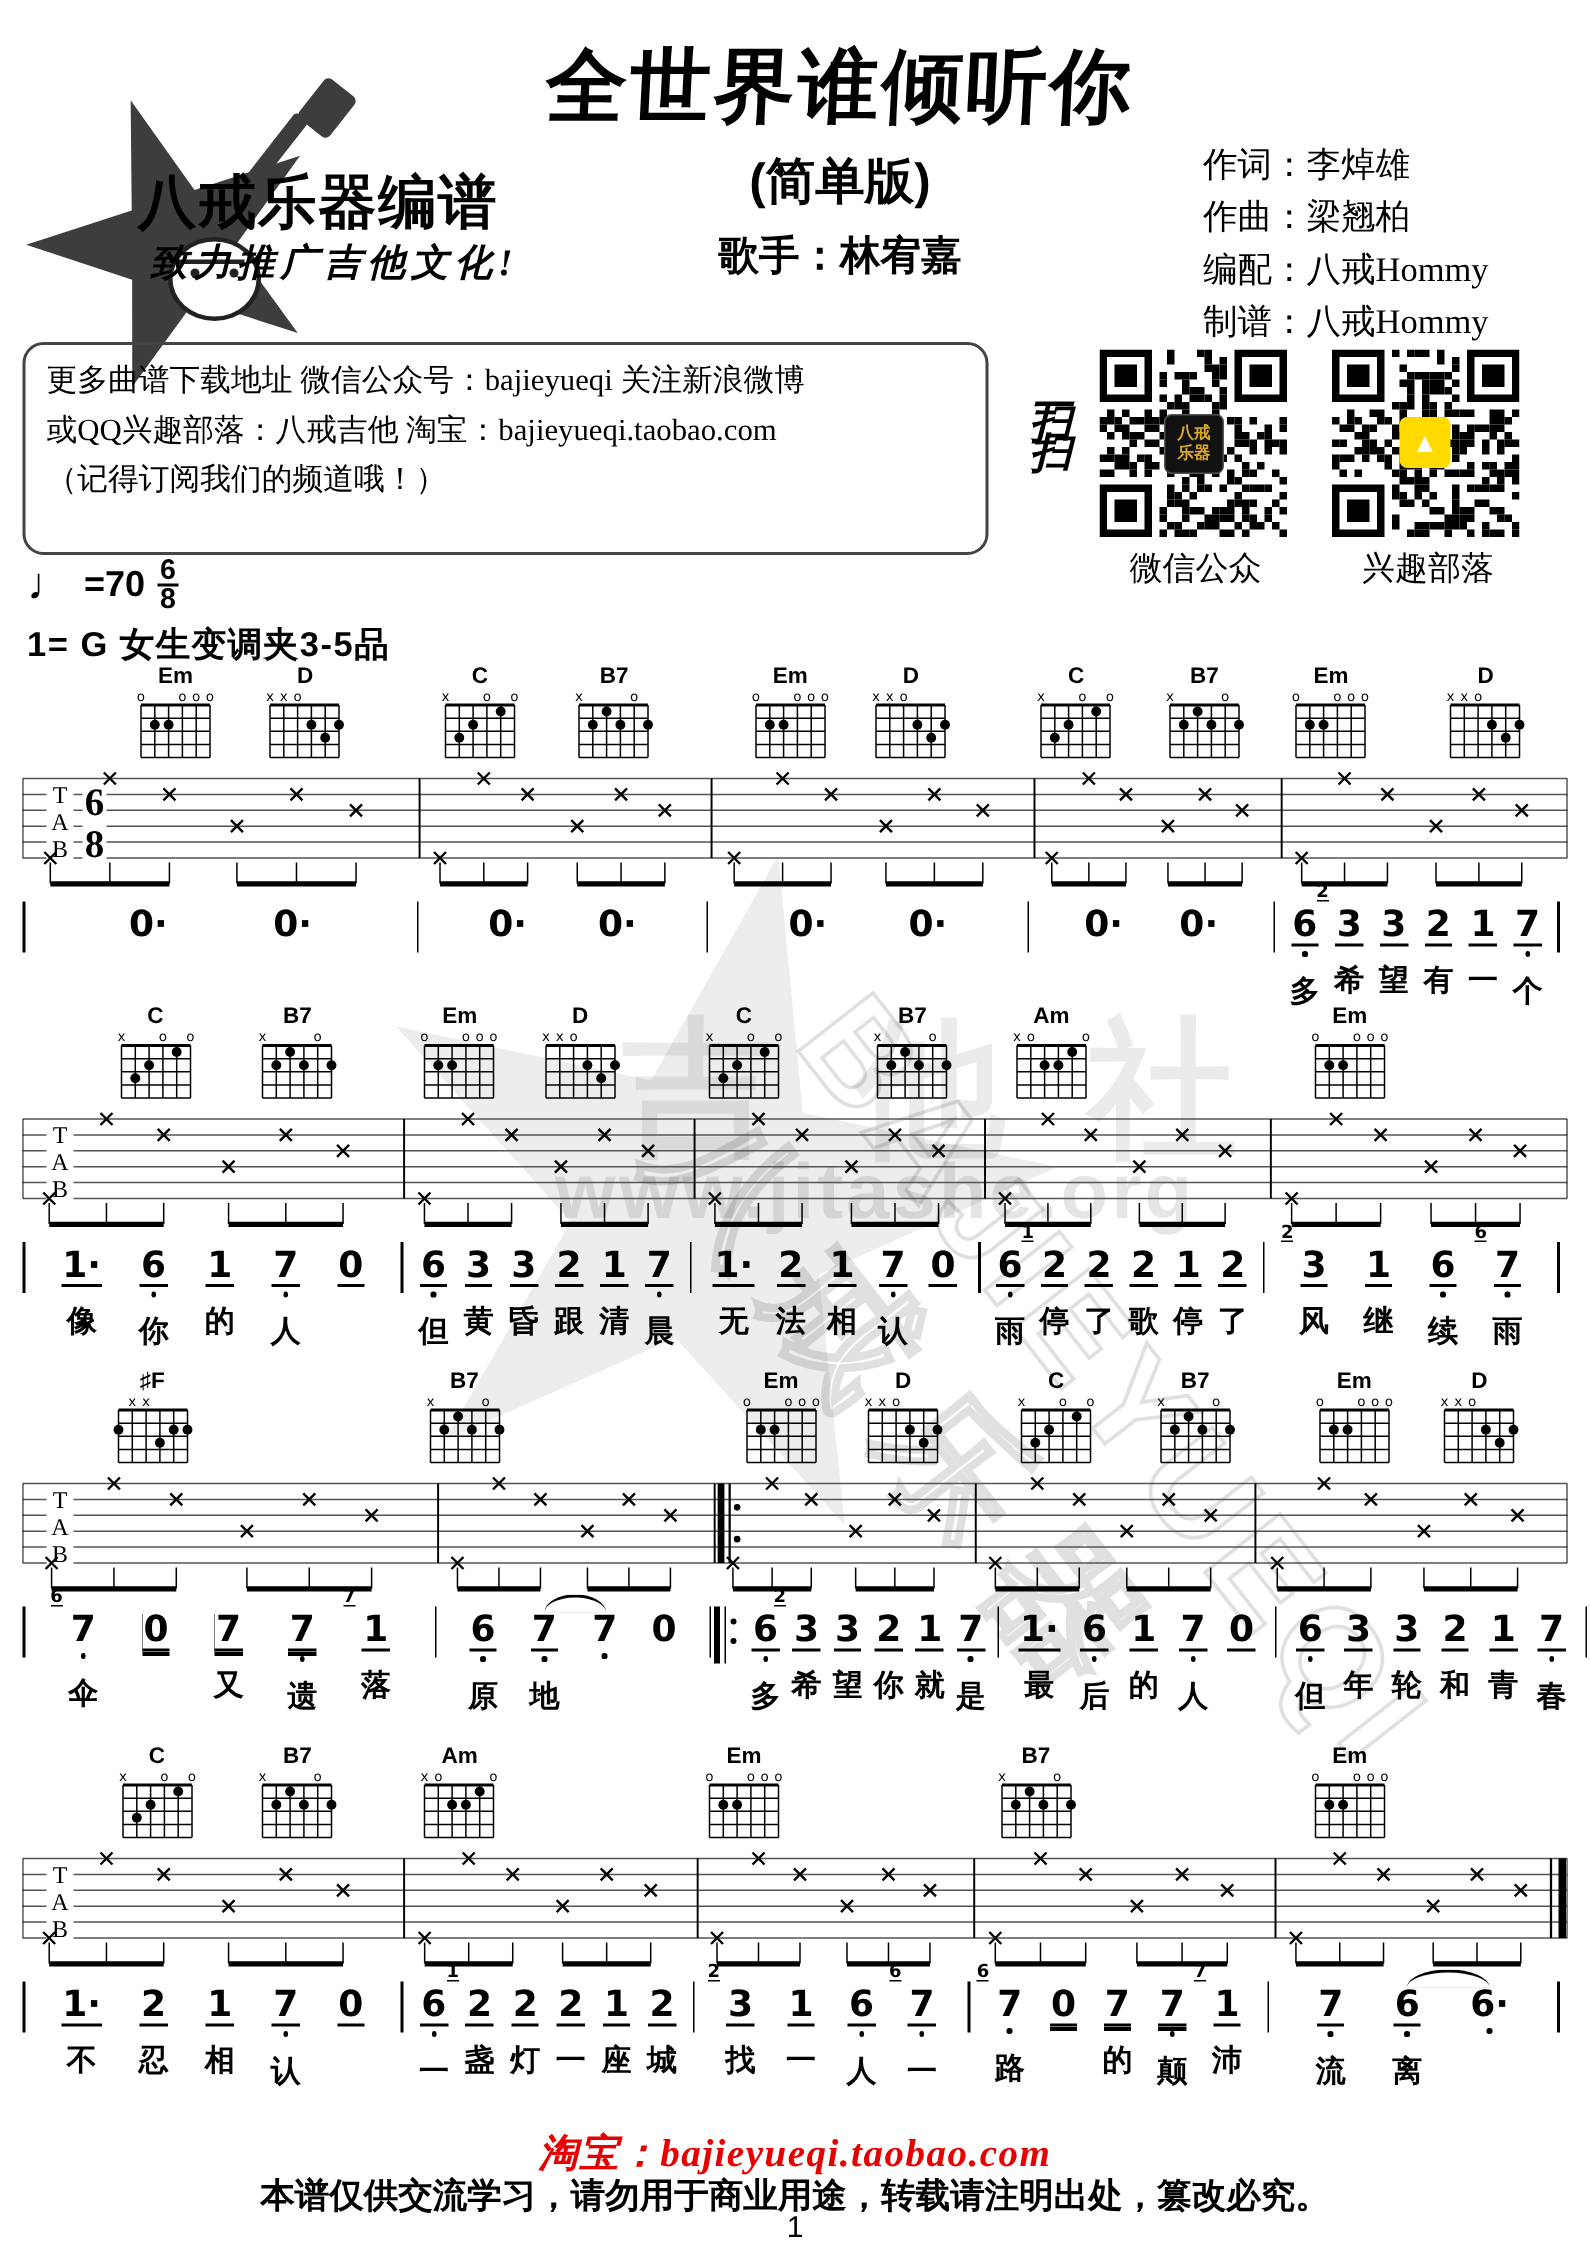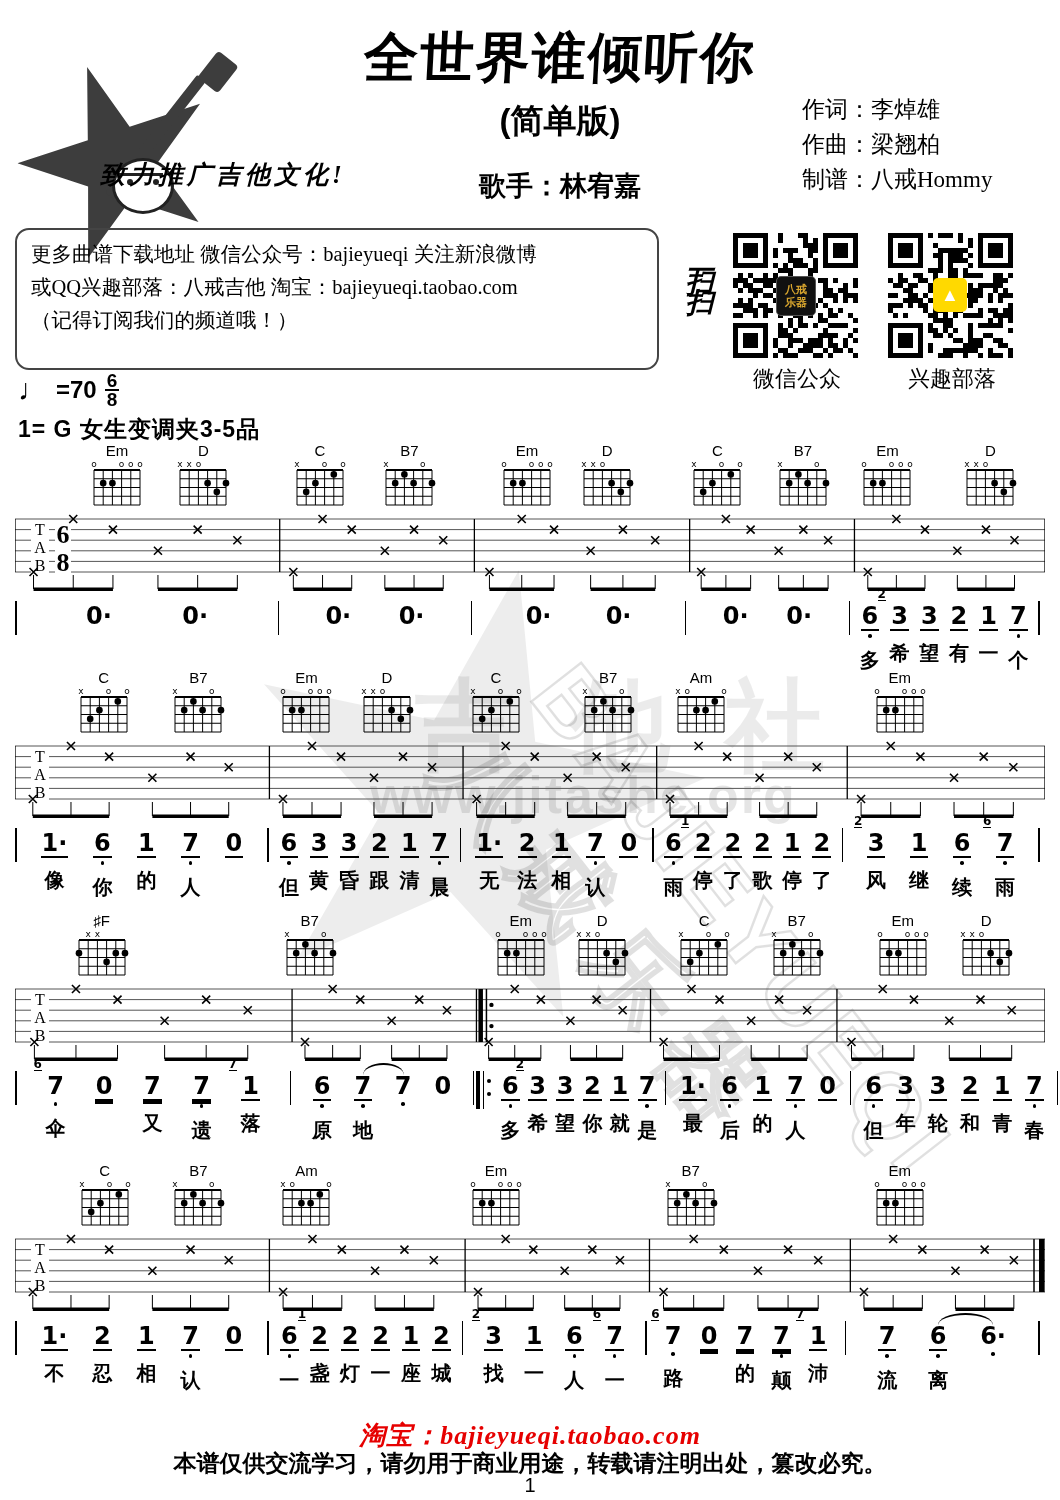--- a/index.html
+++ b/index.html
@@ -13,41 +13,41 @@
   #logo-head{left:205px;top:55px;width:26px;height:34px;background:#3d3d3d;transform:rotate(38deg);border-radius:4px;}
   #logo-face{left:112px;top:158px;width:56px;height:50px;background:#fff;border:3px solid #222;border-radius:50%;}
   #logo-face .eye{position:absolute;width:6px;height:6px;background:#222;border-radius:50%;top:18px;}
   #logo-face .glass{position:absolute;left:4px;top:12px;width:44px;height:3px;background:#222;}
   #logo-text1{left:92px;top:108px;font-size:39px;font-weight:bold;letter-spacing:1px;font-family:"Liberation Sans",sans-serif;}
   #logo-text2{left:100px;top:158px;font-size:25px;font-weight:bold;font-style:italic;font-family:"Liberation Serif",serif;letter-spacing:4px;}
   #title-block{left:320px;top:22px;width:480px;text-align:center;}
   #main-title{font-size:54px;font-weight:bold;font-family:"DejaVu Serif",serif;letter-spacing:2px;transform:skewX(-3deg);}
   #sub-title{font-size:33px;font-weight:bold;margin-top:4px;text-align:center;}
   #movie-line{font-size:25px;font-weight:bold;font-family:"DejaVu Serif",serif;margin-top:8px;}
-  #singer-line{font-size:27px;font-weight:bold;margin-top:24px;}
+  #singer-line{font-size:27px;font-weight:bold;margin-top:8px;}
   #credits{left:802px;top:92px;width:250px;font-family:"Liberation Serif",serif;font-size:23px;line-height:35px;}
   
   #info-box{left:15px;top:228px;width:612px;height:122px;border:2px solid #444;border-radius:14px;
     padding:8px 14px;font-family:"Liberation Serif",serif;font-size:20.5px;line-height:33px;white-space:nowrap;}
   
   #scan-label{left:680px;top:245px;font-size:28px;font-weight:bold;font-style:italic;
     font-family:"Liberation Serif",serif;writing-mode:vertical-rl;letter-spacing:10px;}
   .qr-wrap{top:233px;width:128px;}
   .qr-box{position:relative;width:125px;height:125px;}
   .qr-center{position:absolute;border-radius:5px;display:flex;flex-direction:column;align-items:center;justify-content:center;}
   .qr-caption{width:128px;text-align:center;font-family:"Liberation Serif",serif;font-size:22px;margin-top:6px;}
   
   #tempo-line{left:18px;top:372px;font-size:24px;font-weight:bold;display:flex;align-items:center;gap:8px;}
   .frac{display:inline-flex;flex-direction:column;text-align:center;font-size:19px;line-height:17px;font-weight:bold;}
   .frac .top{border-bottom:2px solid #000;padding:0 2px;}
   #key-line{left:18px;top:414px;font-size:23px;font-weight:bold;letter-spacing:1px;}
   
   .system{position:absolute;left:0;width:1060px;height:235px;}
   .chord{position:absolute;top:0;width:56px;transform:translateX(-50%);text-align:center;}
-  .chord .cname{font-size:15px;font-weight:normal;height:16px;line-height:16px;}
+  .chord .cname{font-size:15px;font-weight:bold;height:16px;line-height:16px;}
   .tabsvg{position:absolute;left:15px;top:70px;}
   .jianpu{position:absolute;left:15px;top:160px;width:1030px;display:flex;align-items:flex-start;}
   .jm{display:flex;justify-content:space-evenly;align-items:flex-start;position:relative;flex:none;}
   .jbar{flex:none;width:1.5px;height:34px;background:#000;margin-top:-2px;}
   .jrpt{flex:none;display:flex;gap:2.5px;margin:-2px 2px 0 2px;}
   .jrpt .thick{width:4px;height:38px;background:#000;}
   .jrpt .thin{width:1.5px;height:38px;background:#000;}
   .jrpt .dots{display:flex;flex-direction:column;gap:9px;margin-top:8px;}
   .jrpt .dots span{width:4px;height:4px;border-radius:50%;background:#000;}
   .jn{position:relative;display:flex;flex-direction:column;align-items:center;min-width:18px;}
@@ -79,31 +79,33 @@
 <div id="page">
 
   <div class="abs" id="logo-star"></div>
   <div class="abs" id="logo-neck"></div>
   <div class="abs" id="logo-head"></div>
   <div class="abs" id="logo-face">
     <span class="eye" style="left:12px"></span>
     <span class="eye" style="right:12px"></span>
     <span class="glass"></span>
   </div>
+  <div class="abs" id="logo-text1">八戒乐器编谱</div>
   <div class="abs" id="logo-text2">致力推广吉他文化!</div>
 
   <div class="abs" id="title-block">
     <div id="main-title">全世界谁倾听你</div>
     <div id="sub-title">(简单版)</div>
     <div id="singer-line">歌手：林宥嘉</div>
   </div>
 
   <div class="abs" id="credits">
     <div>作词：李焯雄</div>
     <div>作曲：梁翘柏</div>
+    <div>编配：八戒Hommy</div>
     <div>制谱：八戒Hommy</div>
   </div>
 
   <div class="abs" id="info-box">
     <div>更多曲谱下载地址 微信公众号：bajieyueqi  关注新浪微博</div>
     <div>或QQ兴趣部落：八戒吉他 淘宝：bajieyueqi.taobao.com</div>
     <div>（记得订阅我们的频道哦！）</div>
   </div>
 
   <div class="abs" id="scan-label">扫一扫</div>

